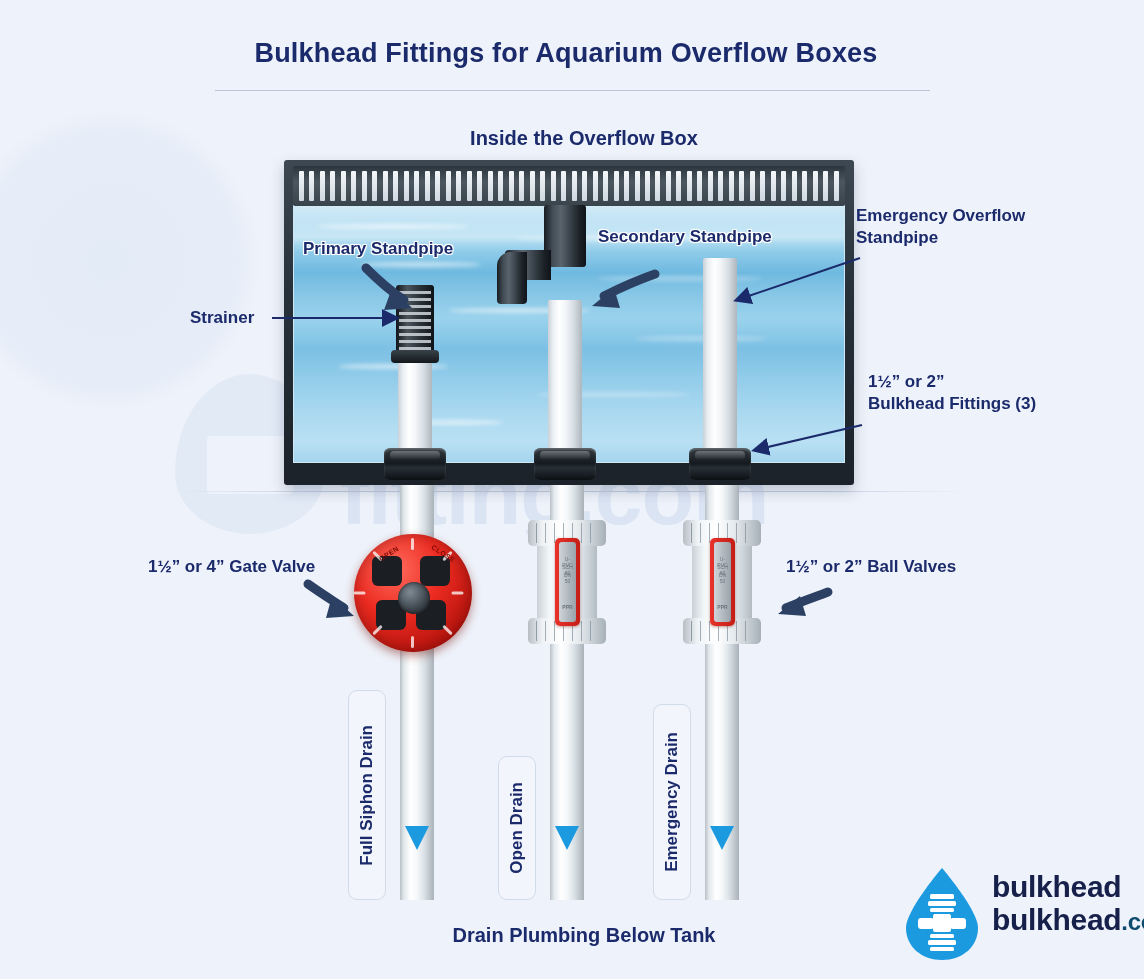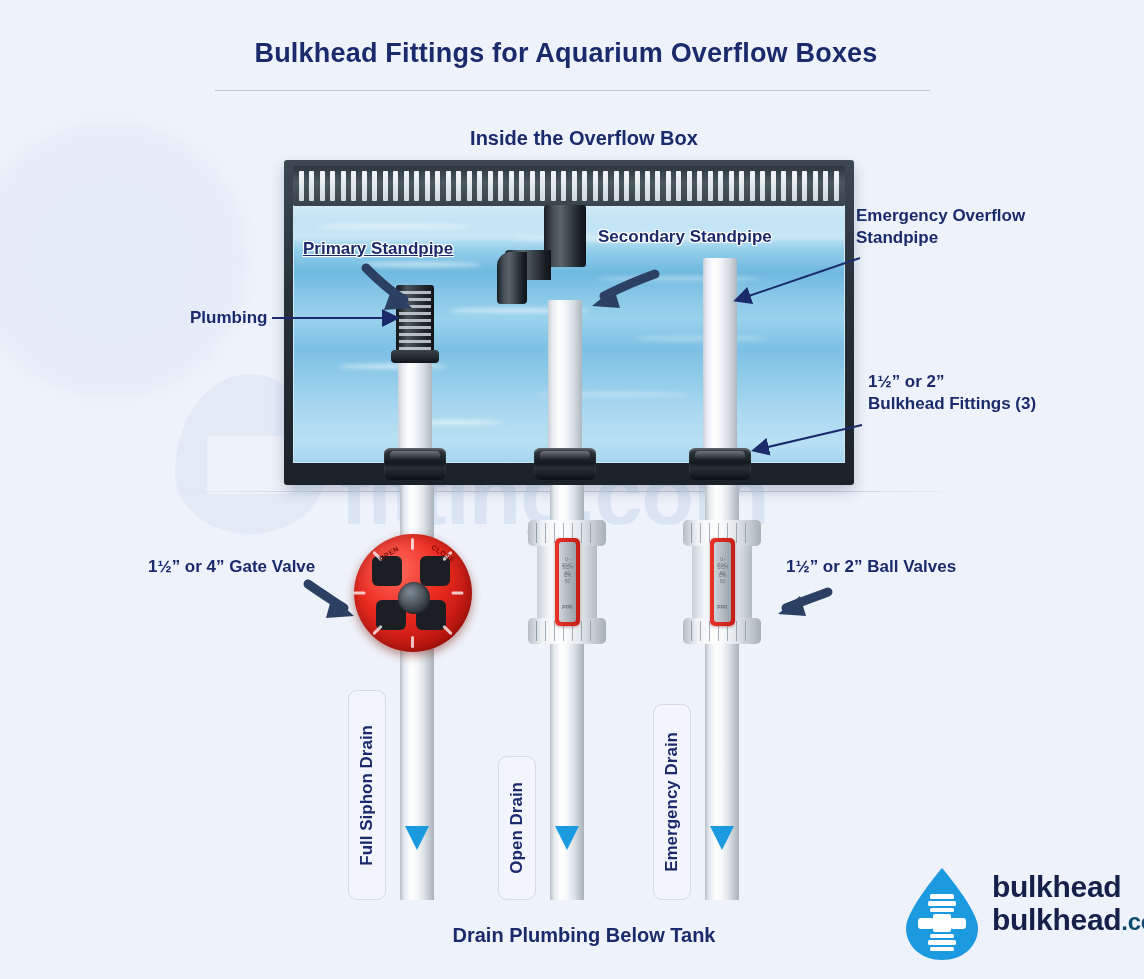--- a/index.html
+++ b/index.html
@@ -585,22 +585,22 @@
     <path d="M828,592 C812,598 800,602 786,608" stroke="#2c4064" stroke-width="9" fill="none" stroke-linecap="round"></path>
   </svg>
 
   <svg class="ann">
     <path d="M392,288 L412,308 L384,310 Z" fill="#2c4064"></path>
     <path d="M614,288 L592,306 L620,308 Z" fill="#2c4064"></path>
     <path d="M332,596 L354,616 L326,618 Z" fill="#2c4064"></path>
     <path d="M800,596 L778,614 L806,616 Z" fill="#2c4064"></path>
   </svg>
 
-  <div class="callout" style="left:190px; top:307px;">Plumbing</div>
-  <div class="callout callout-white" style="left:303px; top:238px;text-decoration:underline;">Primary Standpipe</div>
+  <div class="callout" style="left:190px; top:307px;">Strainer</div>
+  <div class="callout callout-white" style="left:303px; top:238px;">Primary Standpipe</div>
   <div class="callout callout-white" style="left:598px; top:226px;">Secondary Standpipe</div>
   <div class="callout" style="left:856px; top:205px;">Emergency Overflow
 Standpipe</div>
   <div class="callout" style="left:868px; top:371px;">1½” or 2”
 Bulkhead Fittings (3)</div>
   <div class="callout" style="left:148px; top:556px;">1½” or 4” Gate Valve</div>
   <div class="callout" style="left:786px; top:556px;">1½” or 2” Ball Valves</div>
 
   <div class="vlabel" style="left:348px; top:690px; height:210px;">
     <span>Full Siphon Drain</span>

